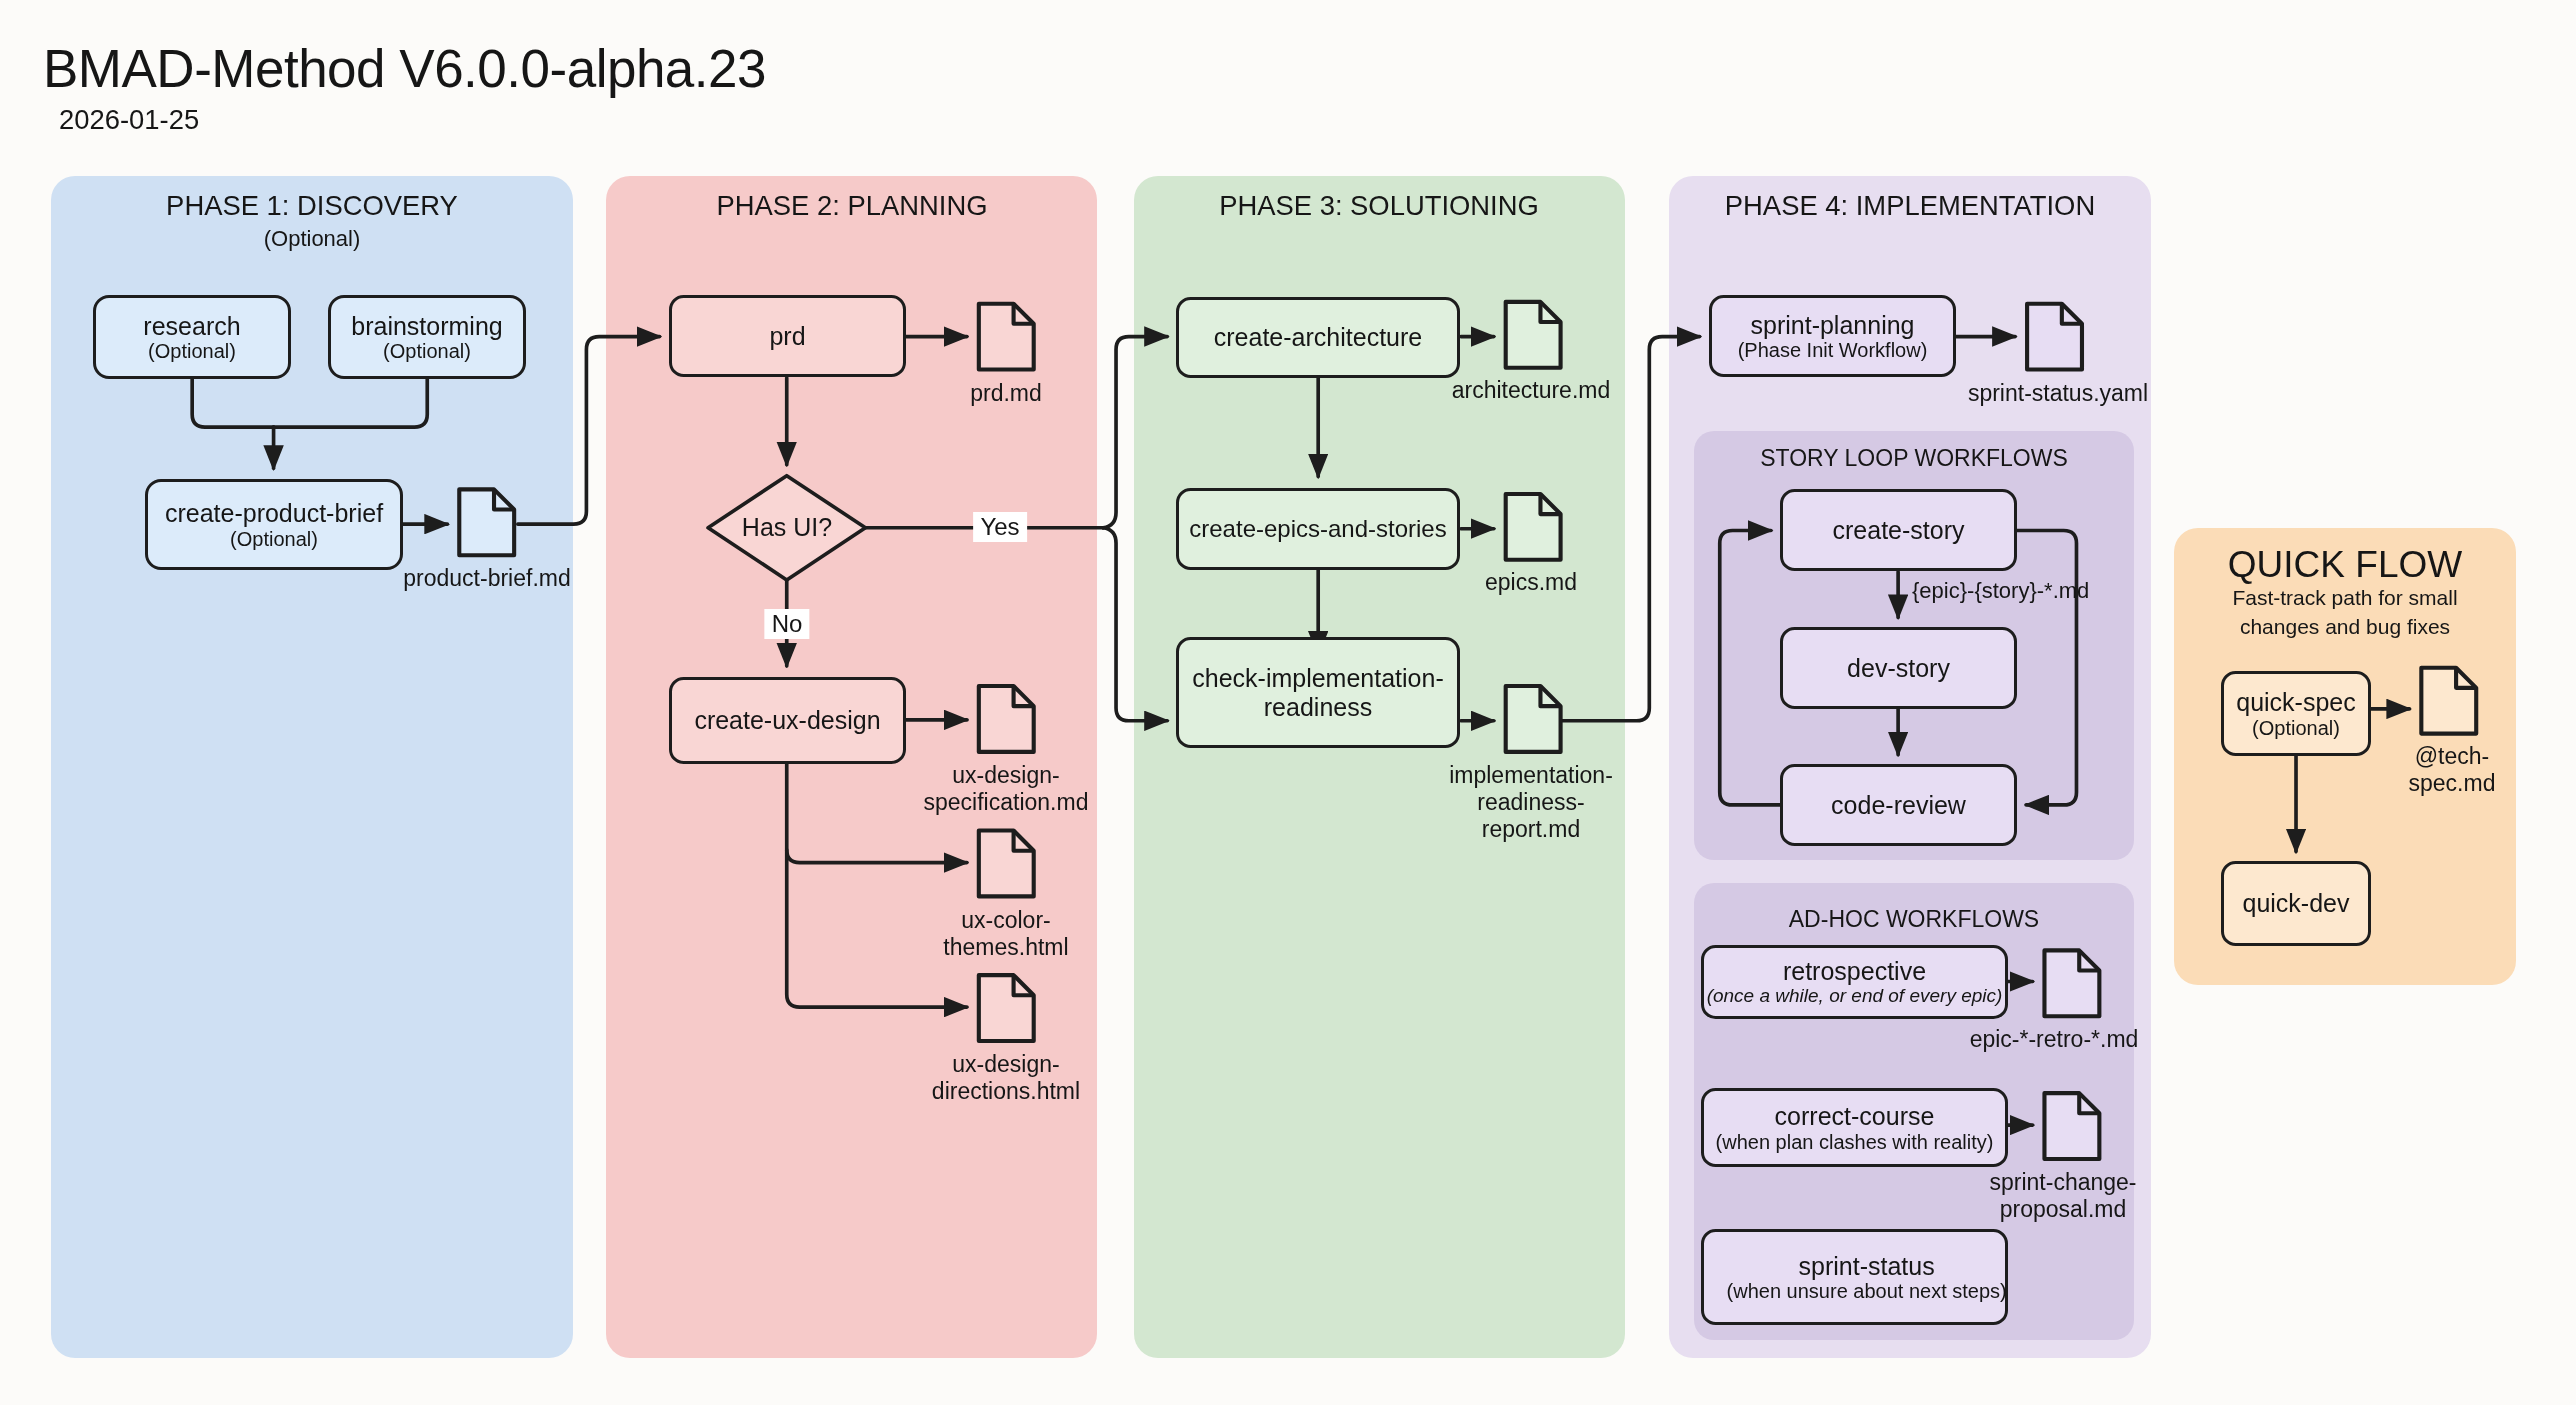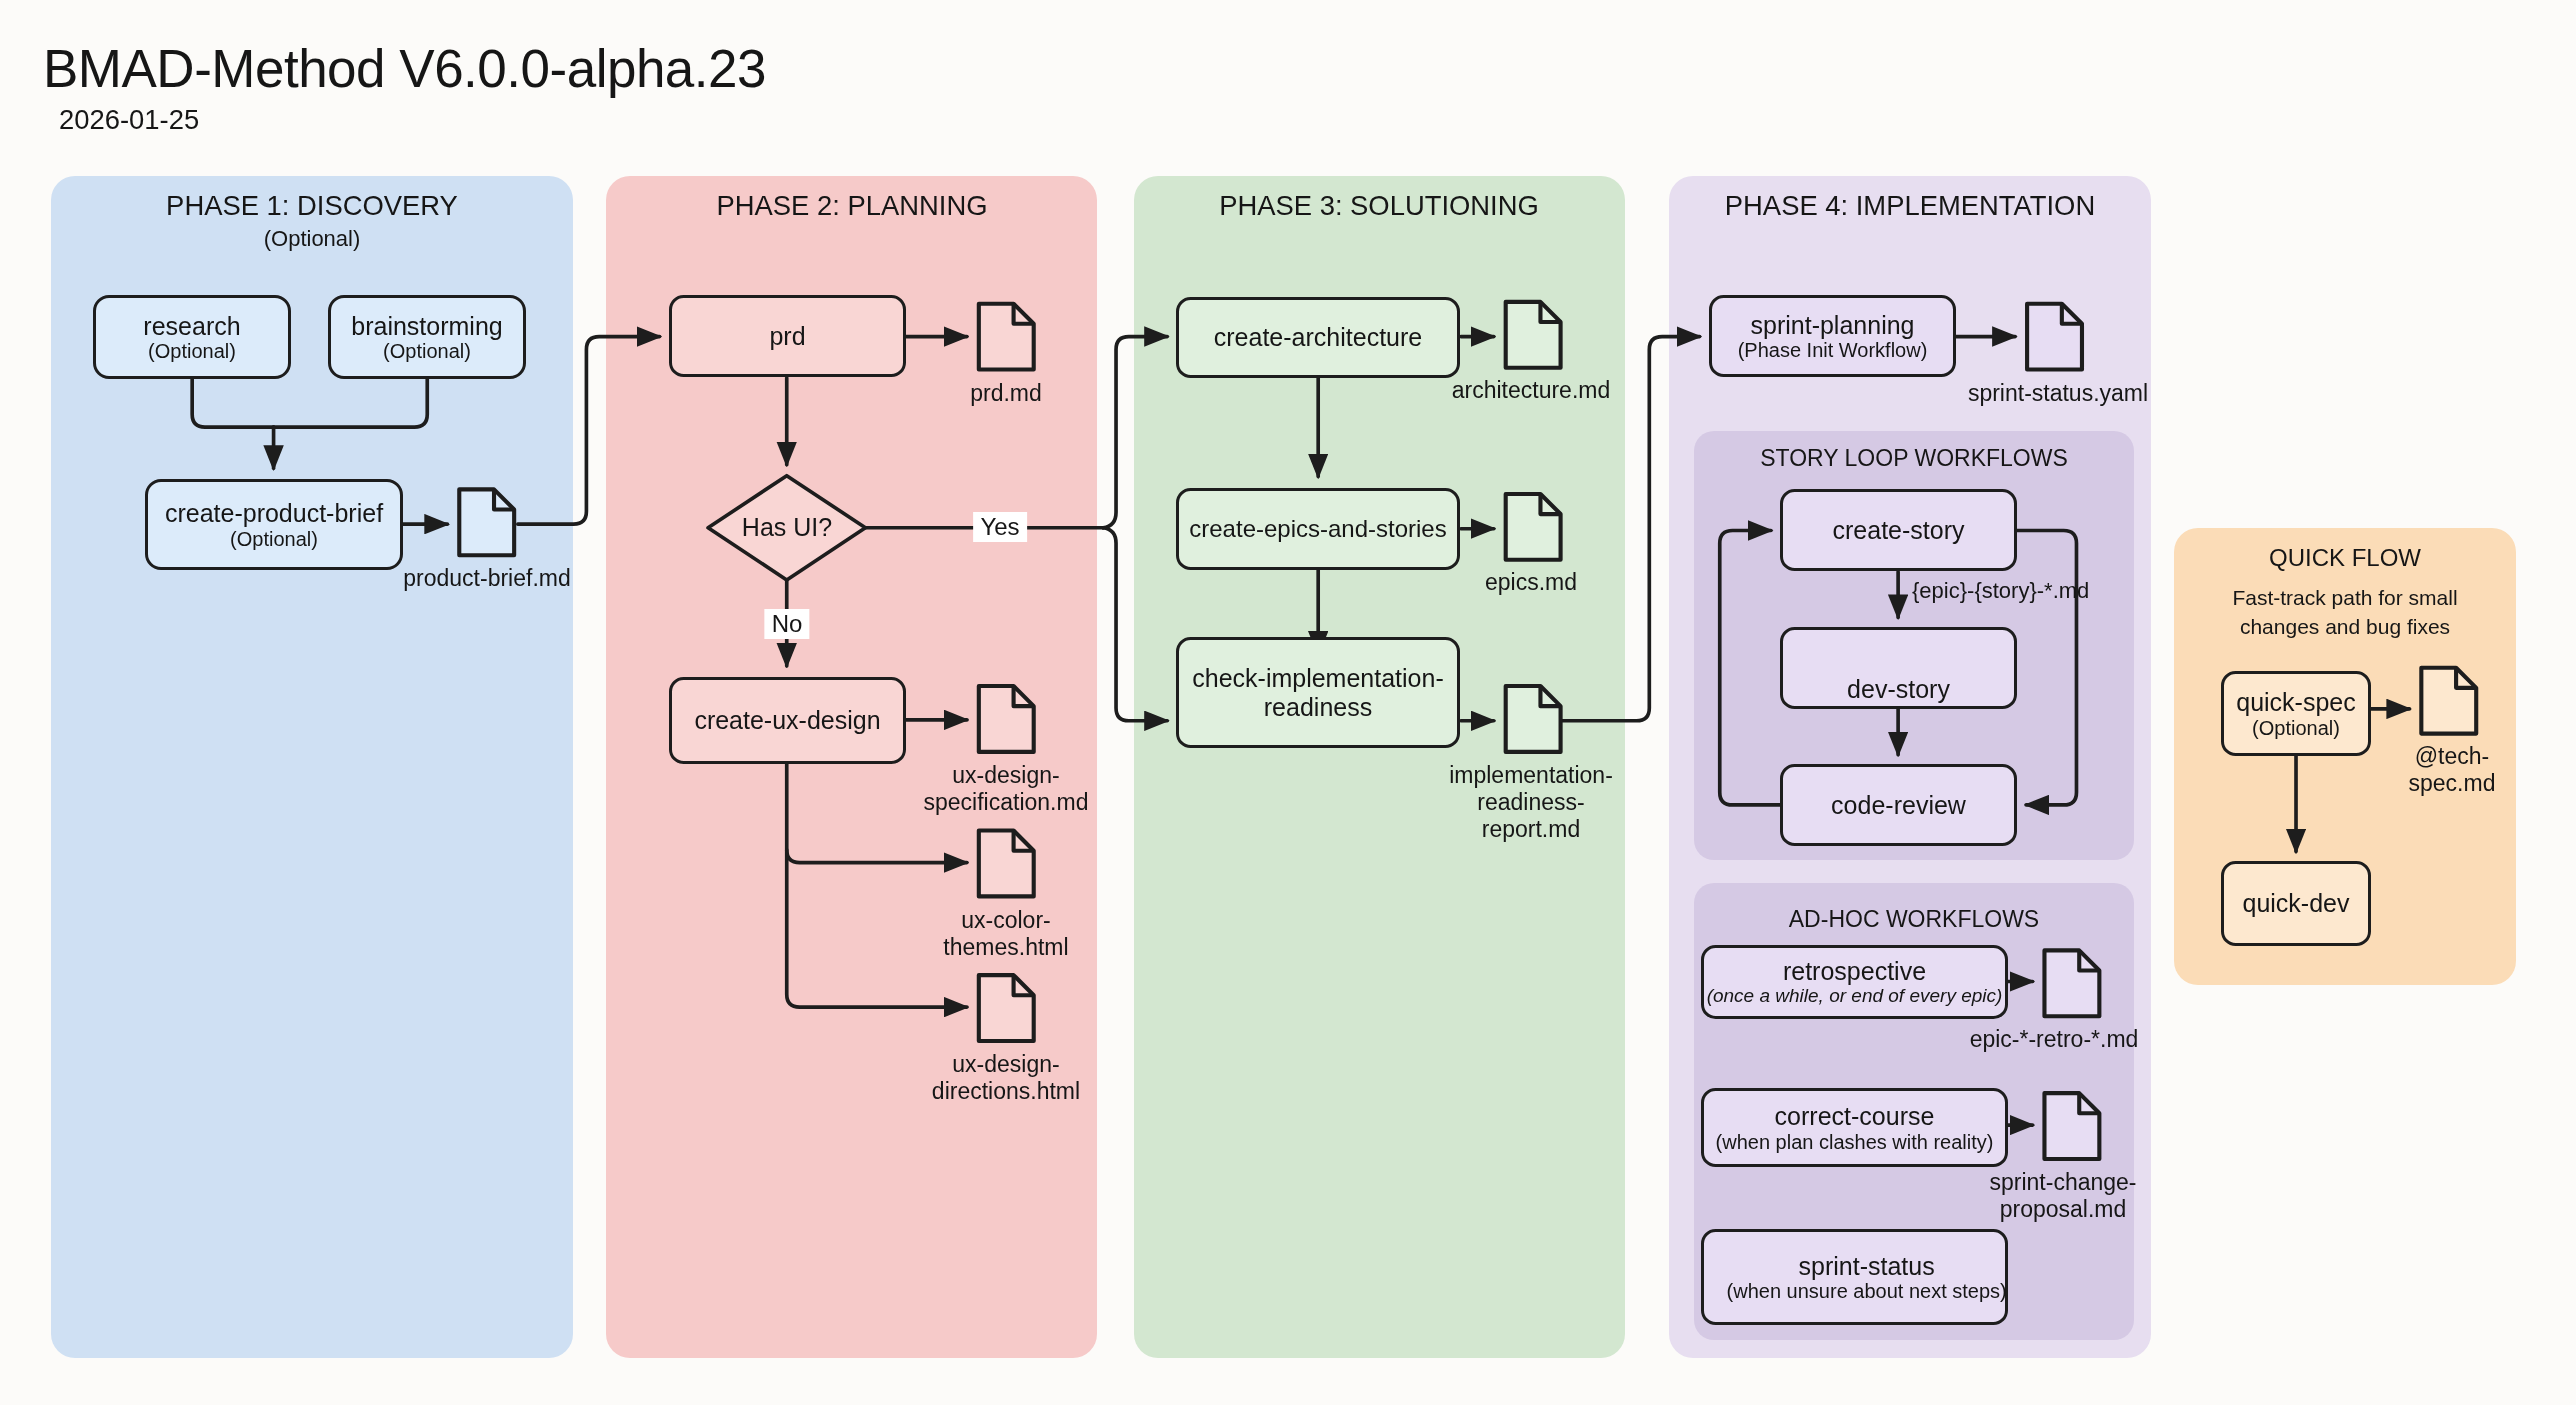--- a/index.html
+++ b/index.html
@@ -28,21 +28,21 @@
   .n-blue{background:var(--phase1-node);border-radius:16px;} .n-pink{background:var(--phase2-node);}
   .n-green{background:var(--phase3-node);} .n-purple{background:var(--phase4-node);}
   .n-peach{background:var(--quick-node);}
   .file-label{position:absolute;transform:translateX(-50%);font-size:23px;line-height:1.18;text-align:center;}
   .chip{position:absolute;transform:translateX(-50%);background:var(--chip-bg);
     font-size:24px;padding:1.8px 7.3px;line-height:1.1;}
   .edge-label{position:absolute;font-size:22px;white-space:nowrap;}
   #title{position:absolute;left:43px;top:38px;font-size:53px;letter-spacing:-0.5px;}
   #date{position:absolute;left:59px;top:104px;font-size:27.4px;}
   svg{position:absolute;left:0;top:0;}
-  .quick-title{position:absolute;transform:translateX(-50%);font-size:24px;white-space:nowrap;}
+  .quick-title{position:absolute;transform:translateX(-50%);font-size:37px;white-space:nowrap;}
   .quick-sub{position:absolute;transform:translateX(-50%);font-size:21px;line-height:1.3;text-align:center;white-space:nowrap;}
   .nowrap{white-space:nowrap;}
 </style>
 </head>
 <body>
 
 <div id="canvas">
 
   <div id="title">BMAD-Method V6.0.0-alpha.23</div>
   <div id="date">2026-01-25</div>
@@ -199,21 +199,21 @@
   <div class="node n-purple" style="left:1709px;top:295px;width:247px;height:82px;">
     <span>sprint-planning</span>
     <span class="sub">(Phase Init Workflow)</span>
   </div>
   <div class="file-label" style="left:2058px;top:380px;width:229px;">sprint-status.yaml</div>
 
   <div class="node n-purple" style="left:1780px;top:489px;width:237px;height:82px;">
     <span>create-story</span>
   </div>
   <div class="edge-label" style="left:1912px;top:578px;">{epic}-{story}-*.md</div>
-  <div class="node n-purple" style="left:1780px;top:627px;width:237px;height:82px;justify-content:flex-end;">
+  <div class="node n-purple" style="left:1780px;top:627px;width:237px;height:82px;">
     <span>dev-story</span>
   </div>
   <div class="node n-purple" style="left:1780px;top:764px;width:237px;height:82px;">
     <span>code-review</span>
   </div>
 
   <div class="node n-purple" style="left:1701px;top:945px;width:307px;height:74px;">
     <span>retrospective</span>
     <span class="sub nowrap" style="font-size:19px;font-style:italic;">(once a while, or end of every epic)</span>
   </div>

